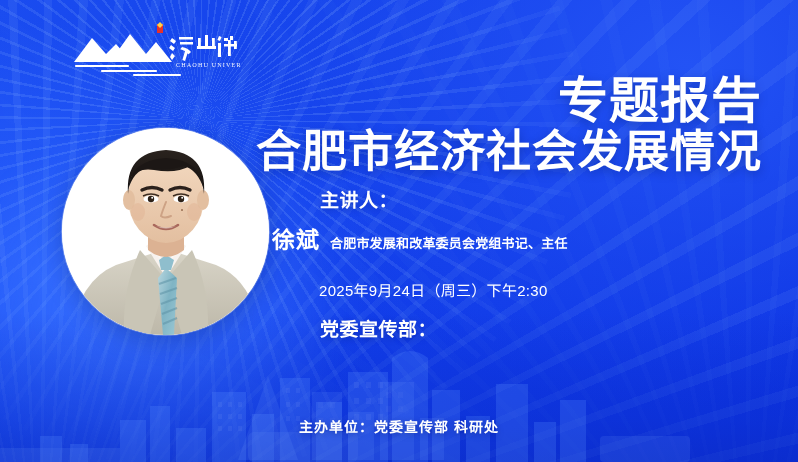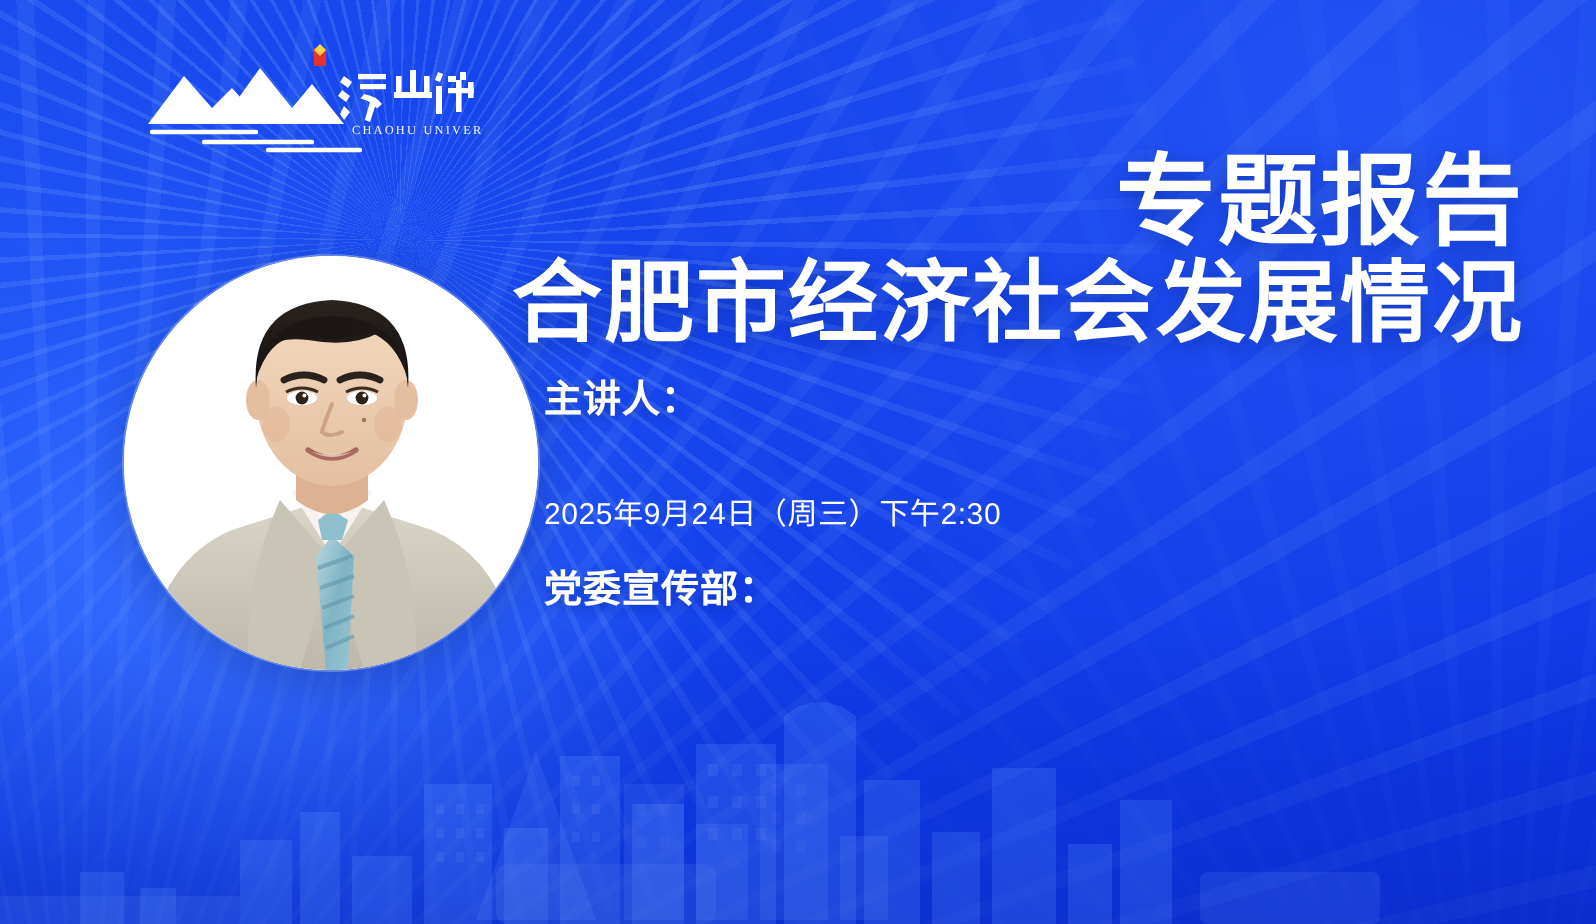--- a/index.html
+++ b/index.html
@@ -161,20 +161,21 @@
     width: 470px;
     color: #fff;
   }
   .info .label {
     font-size: 19px;
     font-weight: 700;
     letter-spacing: .5px;
     line-height: 1.35;
     color: #ffffff;
     text-shadow: 0 2px 6px rgba(0,25,110,.35);
+    margin-left: 48px;
   }
   .row-speaker {
     display: flex;
     align-items: baseline;
     gap: 10px;
     margin-top: 7px;
   }
   .speaker-name {
     font-size: 23px;
     font-weight: 700;
@@ -185,20 +186,21 @@
     font-size: 13px;
     font-weight: 700;
     color: #ffffff;
     letter-spacing: .2px;
   }
   .value {
     font-size: 15px;
     color: #ffffff;
     margin-top: 7px;
     letter-spacing: .3px;
+    margin-left: 47px;
   }
   .gap { height: 17px; }
 
   
   .footer {
     position: absolute;
     left: 0;
     right: 0;
     top: 416px;
     text-align: center;
@@ -415,25 +417,30 @@
 
   <div class="headline">
     <span class="hl hl2">专题报告</span>
     <span class="hl hl1">合肥市经济社会发展情况</span>
   </div>
 
   <div class="info">
 
     <div class="label">主讲人：</div>
     <div class="row-speaker">
+      <span class="speaker-name">徐斌</span>
+      <span class="speaker-title">合肥市发展和改革委员会党组书记、主任</span>
     </div>
 
     <div class="gap"></div>
 
     <div class="value">2025年9月24日（周三）下午2:30</div>
 
     <div class="gap"></div>
 
     <div class="label">党委宣传部：</div>
   </div>
 
+  <div class="footer">
+    <span>主办单位：党委宣传部  科研处</span>
+  </div>
 
 </div>
 
 </body></html>

